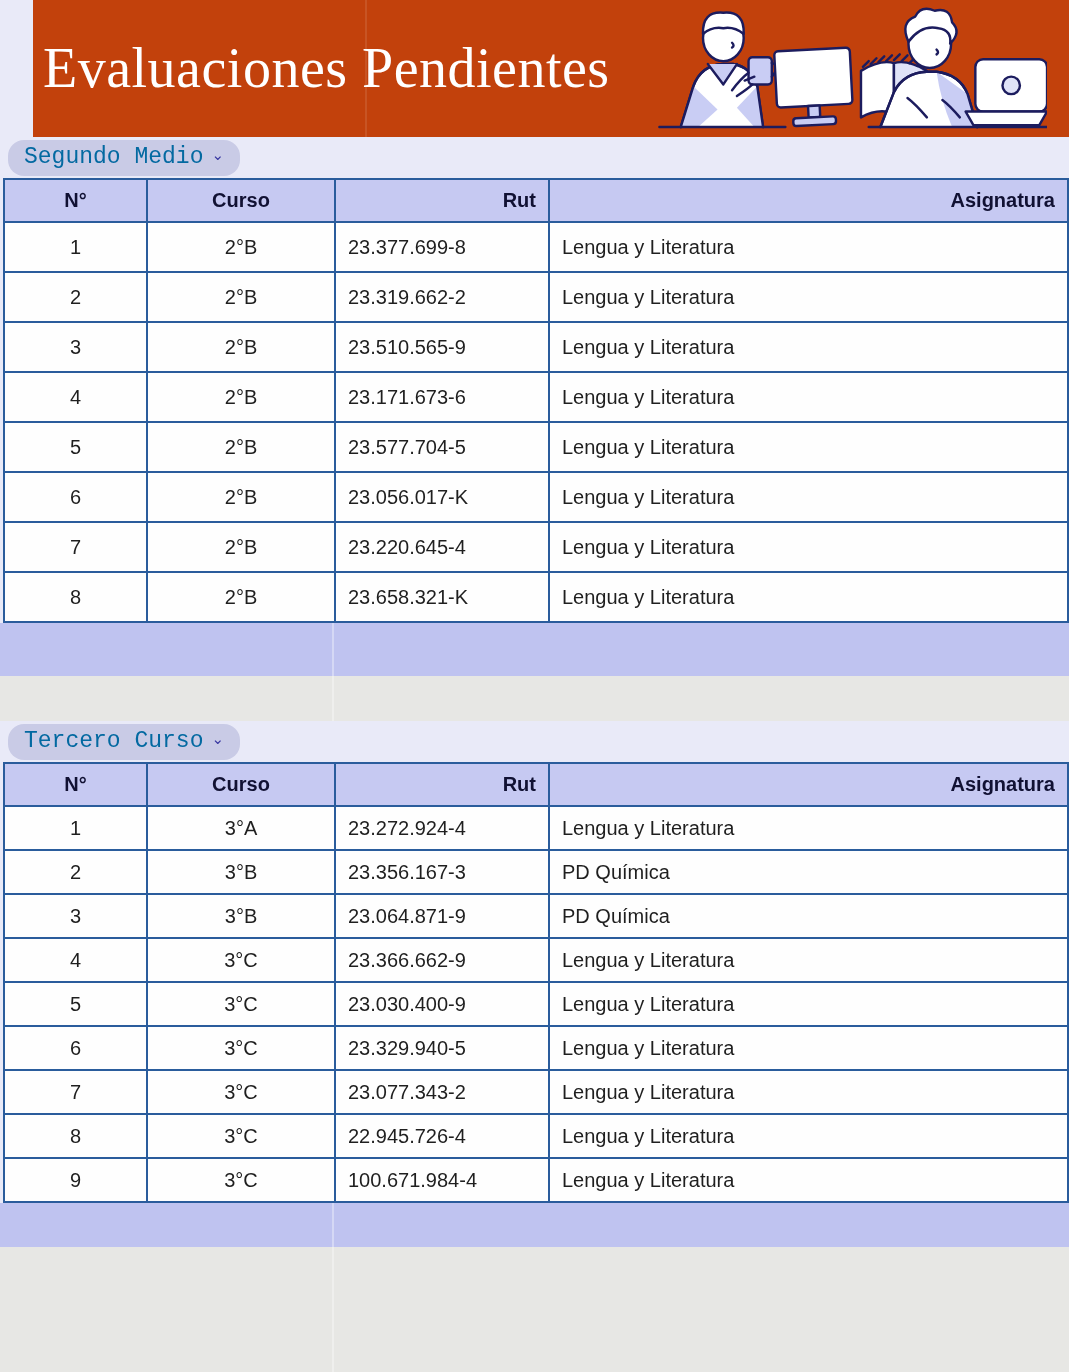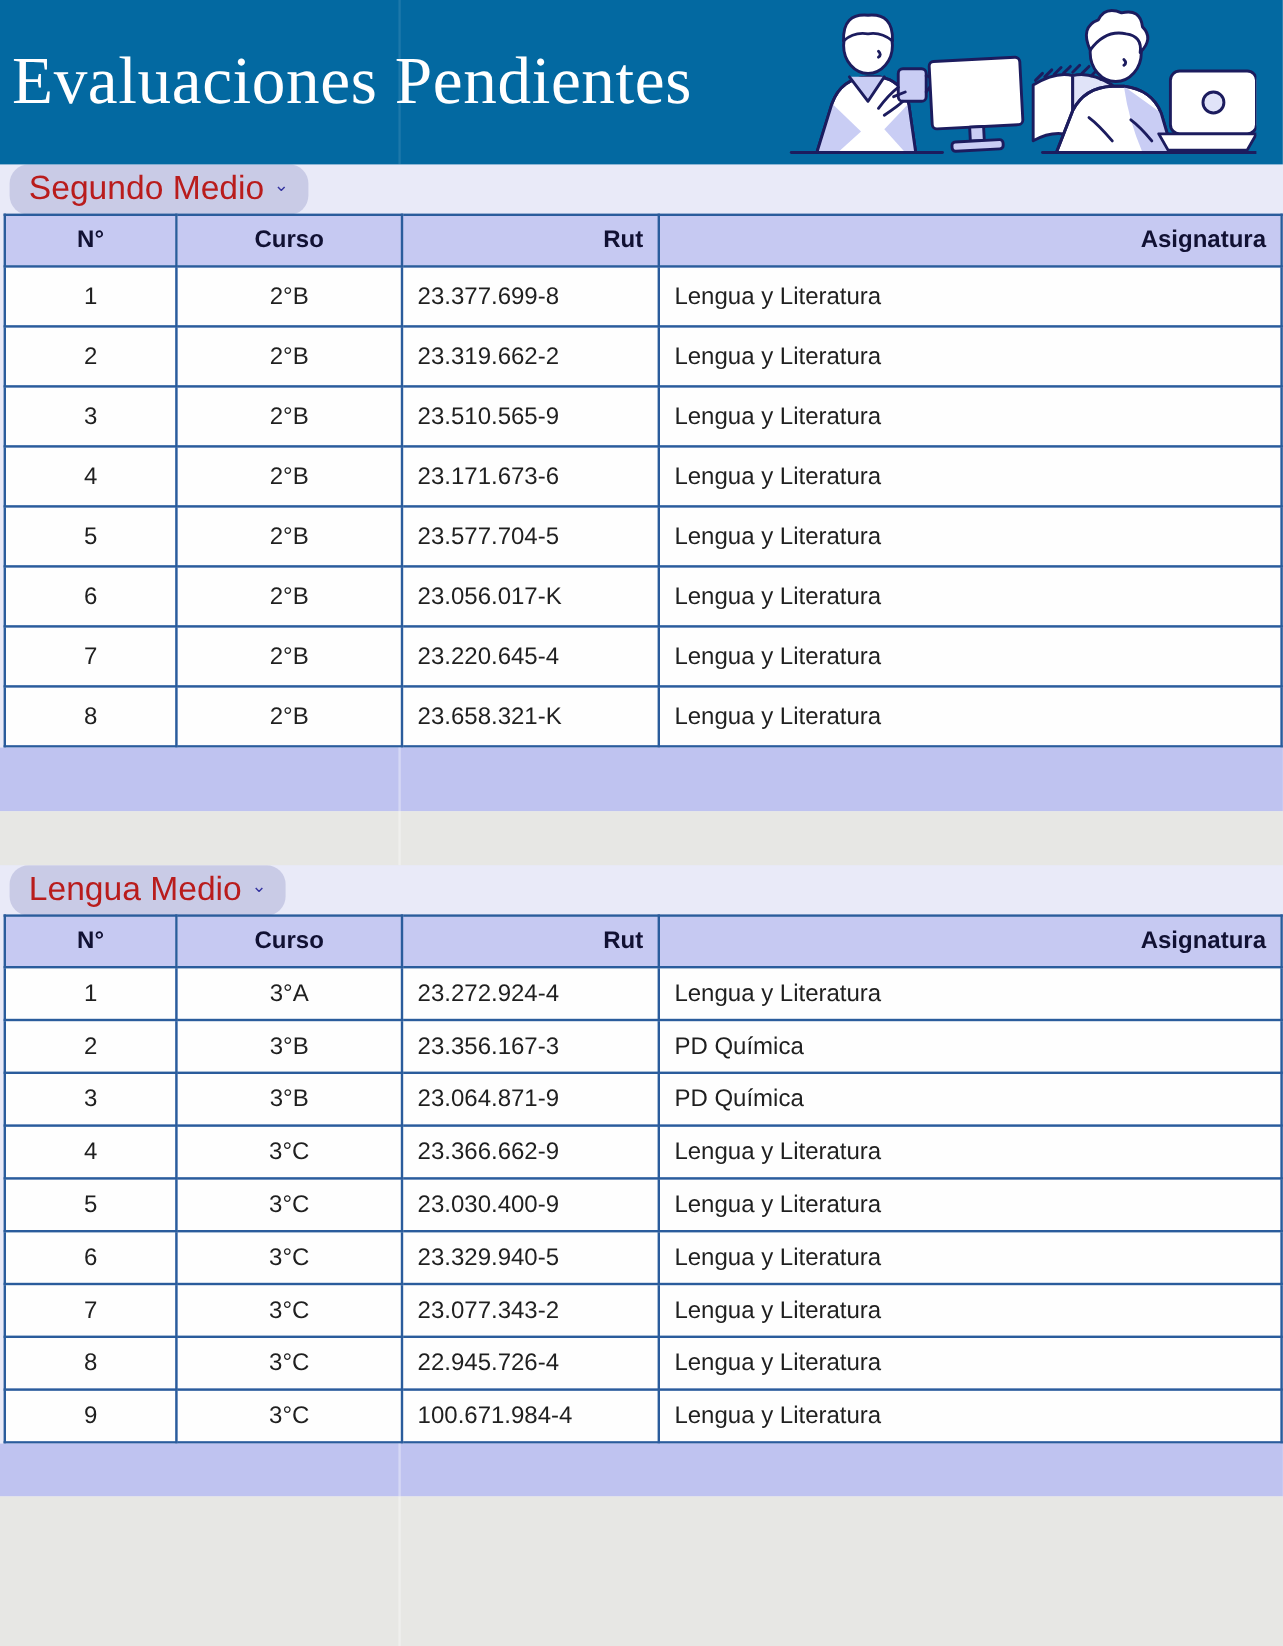--- a/index.html
+++ b/index.html
@@ -5,21 +5,21 @@
   html,body{margin:0;padding:0;}
   body{
     width:1069px;height:1372px;overflow:hidden;
     font-family:"Liberation Sans",sans-serif;
     background:#e9eaf8;
   }
   .page{width:1069px;height:1372px;display:flex;flex-direction:column;position:relative;}
 
   
   .banner{
-    position:relative;height:137px;background:#0369a1;flex:0 0 auto;overflow:hidden;
+    position:relative;height:137px;background:#c2410c;flex:0 0 auto;overflow:hidden;margin-left:33px;
   }
   .banner .vline{
     position:absolute;top:0;bottom:0;left:332px;width:2px;
     background:rgba(255,255,255,0.10);
   }
   .page-title{
     position:absolute;left:10px;top:50%;transform:translateY(-52%);
     margin:0;color:#ffffff;font-family:"Liberation Serif",serif;
     font-size:56px;font-weight:400;letter-spacing:0.5px;white-space:nowrap;
   }
@@ -33,21 +33,21 @@
     margin:0;font-size:21px;font-weight:700;color:#1b1b4d;letter-spacing:0.1px;
   }
 
   
   .pillrow{height:41px;display:flex;align-items:center;padding-left:8px;flex:0 0 auto;}
   .pill{
     display:inline-flex;align-items:center;gap:8px;
     background:#c9cbe6;border-radius:16px;padding:4px 16px 6px 16px;
     cursor:pointer;border:none;
   }
-  .pill .label{font-size:28px;color:#b91c1c;font-weight:400;}
+  .pill .label{font-size:23px;color:#0369a1;font-weight:400;font-family:Liberation Mono, monospace;}
   .pill .chev{font-size:15px;color:#3534a0;line-height:10px;transform:translateY(-2px);}
 
   
   table{
     border-collapse:collapse;table-layout:fixed;
     width:calc(100% - 3px);margin-left:3px;flex:0 0 auto;
   }
   th,td{border:2px solid #2a5c9c;overflow:hidden;white-space:nowrap;}
   th{
     background:#c6c9f2;color:#111133;font-size:20px;font-weight:700;
@@ -207,21 +207,21 @@
 
   <div class="band lav b1">
       <div class="vline"></div>
     </div>
   <div class="band gry b2">
       <div class="vline"></div>
     </div>
 
   <div class="pillrow">
     <button class="pill">
-      <span class="label">Lengua Medio</span>
+      <span class="label">Tercero Curso</span>
       <span class="chev">⌄</span>
     </button>
   </div>
 
   <table class="sec1">
     <colgroup>
         <col class="c1">
         <col class="c2">
         <col class="c3">
         <col>

